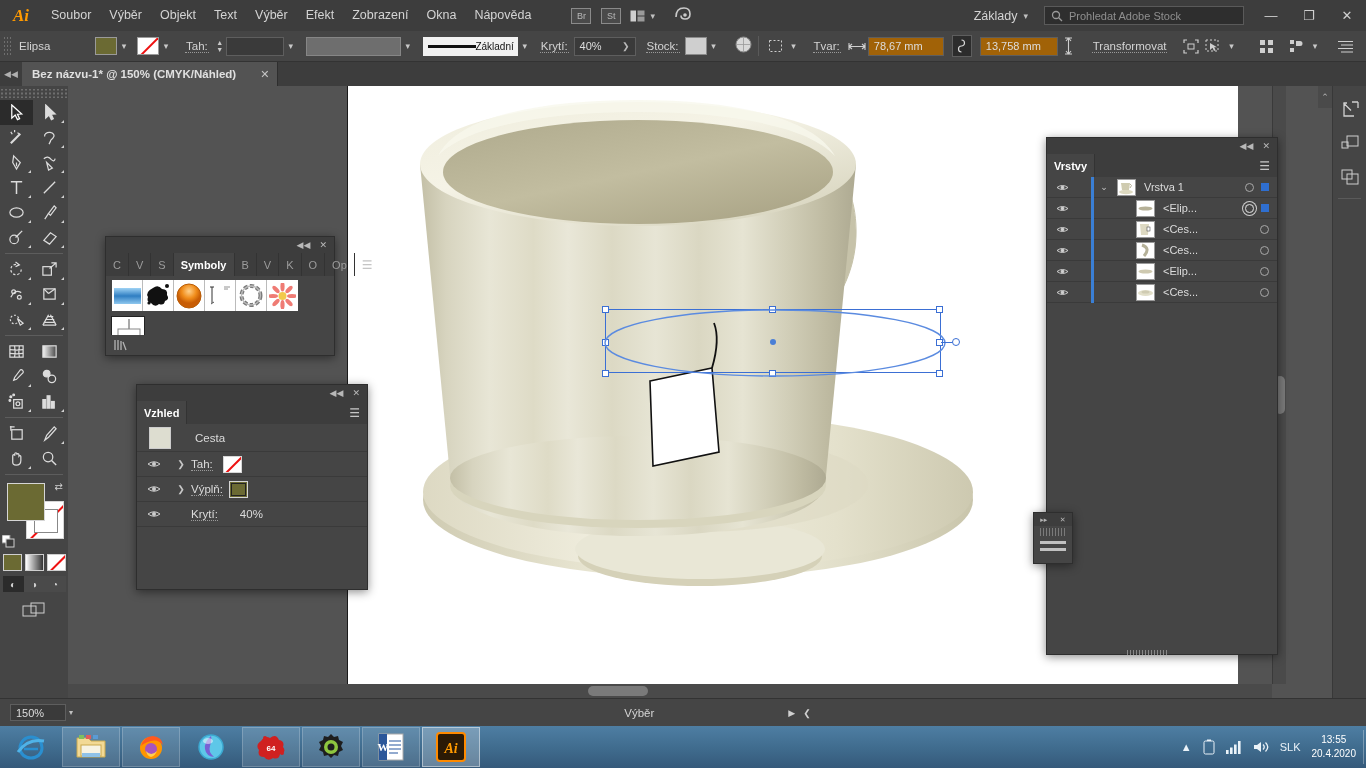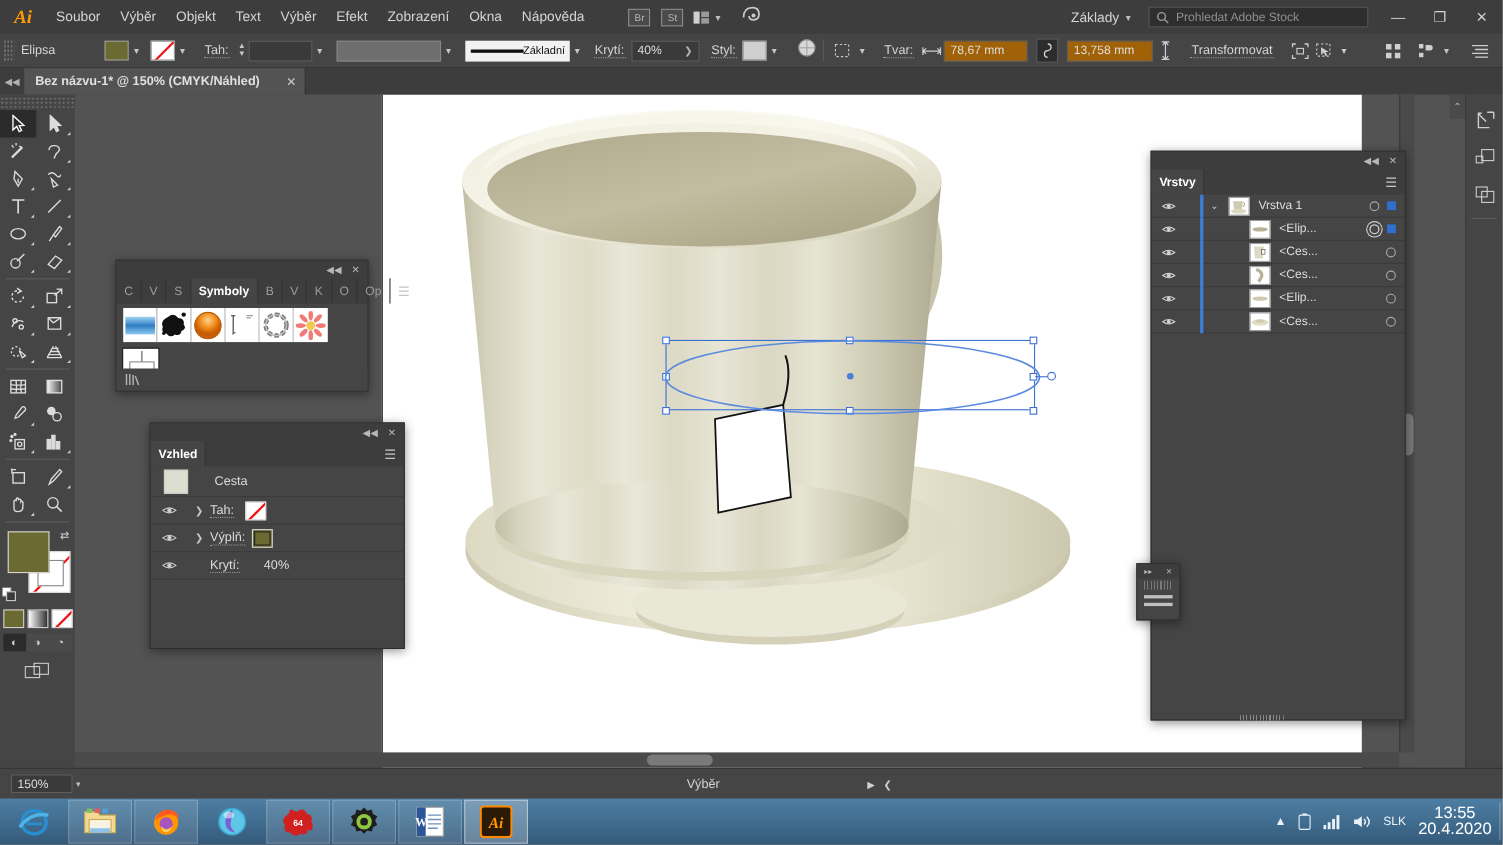--- a/index.html
+++ b/index.html
@@ -230,21 +230,21 @@
 
   
   .taskbar{position:absolute;left:0;right:0;bottom:0;height:42px;
            background:linear-gradient(to bottom,#4e7ea3,#3f6b8d 55%,#35597a);
            display:flex;align-items:center;}
   .tb-item{width:58px;height:40px;display:flex;align-items:center;justify-content:center;
            margin-left:2px;}
   .tb-item.active{background:rgba(255,255,255,.25);border:1px solid rgba(255,255,255,.45);}
   .tb-item.hover{background:rgba(255,255,255,.12);border:1px solid rgba(255,255,255,.2);}
   .tray{margin-left:auto;display:flex;align-items:center;gap:11px;padding-right:10px;color:#eaf2f8;font-size:11px;}
-  .clock{display:flex;flex-direction:column;align-items:center;line-height:14px;font-size:15px;color:#fff;}
+  .clock{display:flex;flex-direction:column;align-items:center;line-height:14px;font-size:10px;color:#fff;}
   .sep-line{position:absolute;right:2px;top:4px;bottom:4px;width:1px;background:rgba(255,255,255,.3);}
 </style>
 </head>
 <body>
 
 <div class="app">
 
   <div class="menubar">
     <div class="ai-logo">Ai</div>
     <div class="menu-item">Soubor</div>
@@ -315,21 +315,21 @@
 
     <div class="profile-box" style="margin-left:8px">Základní</div>
     <div class="cb-drop">▾</div>
 
     <div class="cb-label dotted" style="margin-left:8px">Krytí:</div>
     <div class="field" style="width:62px;justify-content:space-between">
       <span>40%</span>
       <span style="font-size:9px;color:#b8b8b8">❯</span>
     </div>
 
-    <div class="cb-label dotted" style="margin-left:10px">Styl:</div>
+    <div class="cb-label dotted" style="margin-left:10px">Stock:</div>
     <div style="width:22px;height:18px;background:#cfcfcf;border:1px solid #8a8a8a"></div>
     <div class="cb-drop">▾</div>
 
     <div style="margin-left:14px">
       <svg width="17" height="17" viewBox="0 0 17 17">
         <circle cx="8.5" cy="8.5" r="7.5" fill="#d8d8d8" stroke="#8a8a8a"></circle>
         <path d="M1 8.5 h15 M8.5 1 v15" stroke="#999" stroke-width="0.8"></path>
       </svg>
     </div>
     <div class="cb-sep"></div>

